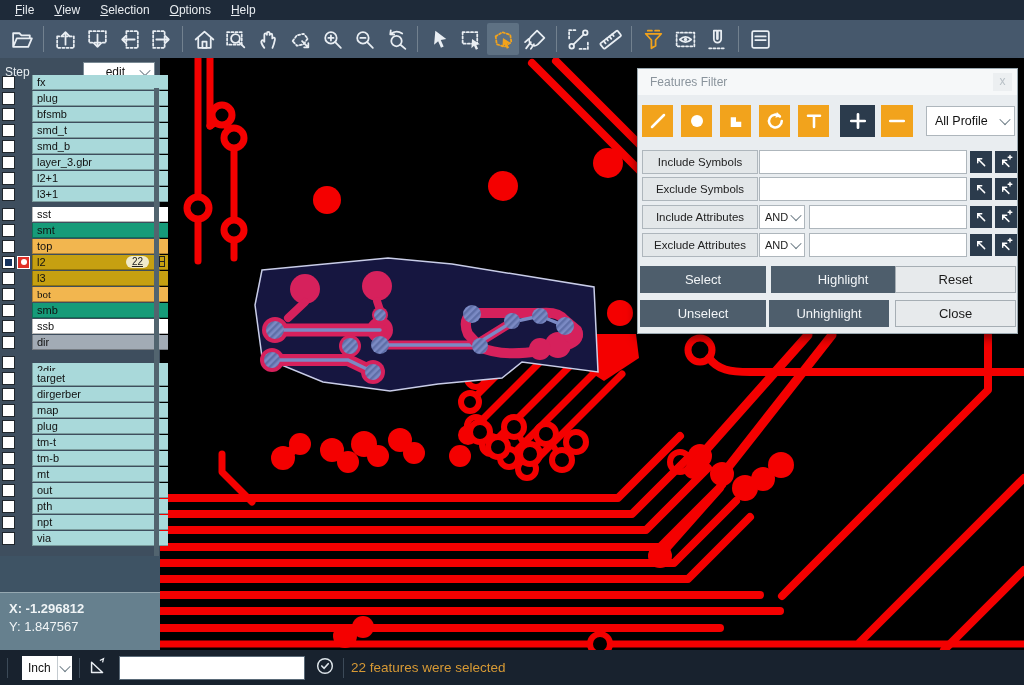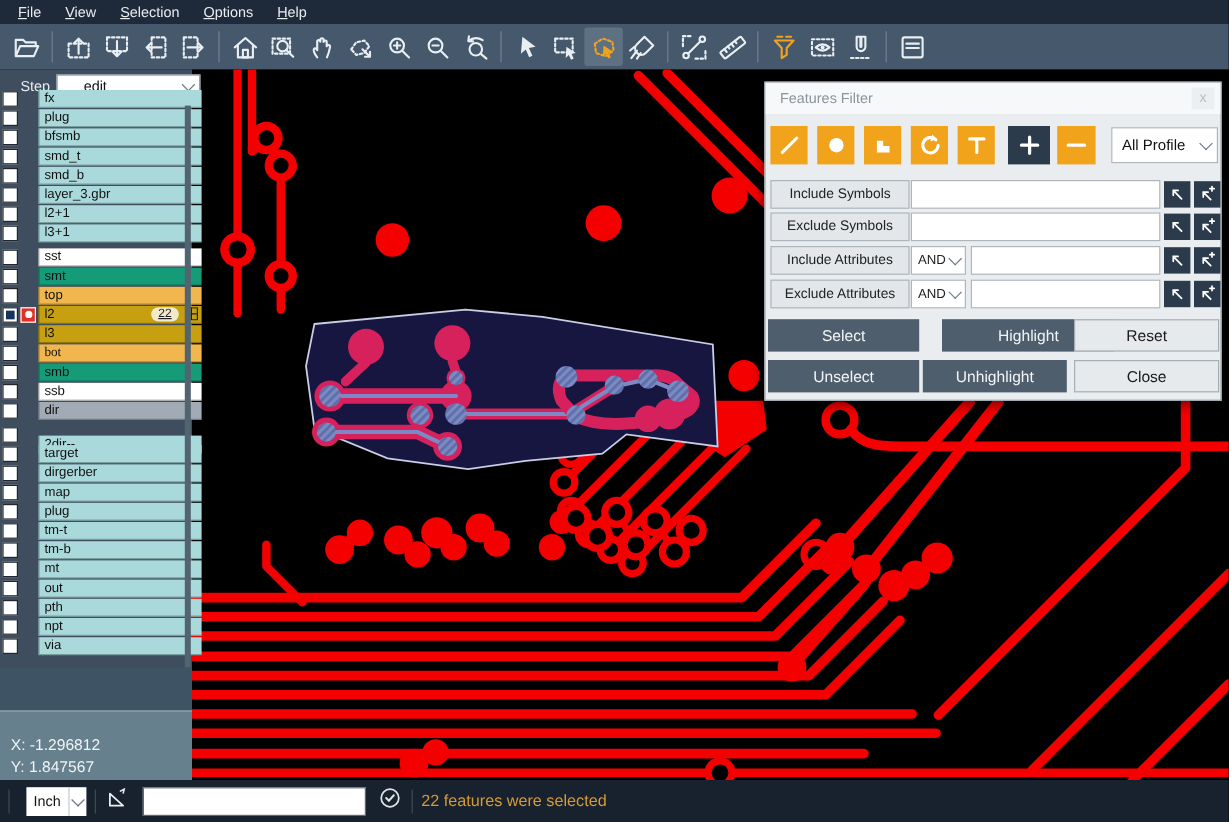--- a/index.html
+++ b/index.html
@@ -16,21 +16,21 @@
   
   #toolbar { position:absolute; left:0; top:20px; width:1024px; height:38px;
     background:var(--c-toolbar_bg,#46586C); display:flex; align-items:center; padding-left:6px; }
   .tb-btn { width:32px; height:32px; display:flex; align-items:center; justify-content:center; border-radius:2px; }
   .tb-btn svg { width:25px; height:25px; }
   .tb-btn.active { background:#5E7183; }
   .tb-sep { width:1px; height:26px; background:#72818F; margin:0 5px; }
 
   
   #sidebar { position:absolute; left:0; top:58px; width:160px; height:592px; background:var(--c-sidebar_bg,#3E4E5E); }
-  #stepbar { position:absolute; left:12px; top:2px; width:160px; height:24px; display:flex; align-items:center; }
+  #stepbar { position:absolute; left:0; top:2px; width:160px; height:24px; display:flex; align-items:center;gap:48px; }
   #step-label { color:#E7ECF0; font-size:12px; padding:0 5px 0 5px; }
   #step-select { flex:1; margin-right:5px; height:21px; background:#fff; border:1px solid #7A8A94;
      display:flex; align-items:center; font-size:12px; color:#111; padding-left:22px; position:relative; }
   .chev { margin-left:auto; width:18px; height:100%; display:flex; align-items:center; justify-content:center; }
   .chev::after { content:""; width:7px; height:7px; border-right:1.6px solid #6A7A84; border-bottom:1.6px solid #6A7A84;
      transform:rotate(45deg) translate(-1px,-1px); }
   #layer-list { position:absolute; left:0; top:16px; width:176px; }
   .layer-group { margin-bottom:4px; }
   .layer-row { height:16px; display:flex; align-items:center; position:relative; }
   .cb { width:13px; height:13px; margin-left:2px; background:#fff; border:1px solid #20262C;
@@ -45,21 +45,21 @@
   .layer-cell { flex:1; height:15px; margin-right:8px; display:flex; align-items:center;
         font-size:11px; color:#111; padding-left:4px; border-bottom:1px solid rgba(0,0,0,.28);
         border-left:1px solid rgba(0,0,0,.28); position:relative; }
   .layer-badge { margin-left:auto; background:#F0EACB; border-radius:7px; font-size:10px;
         padding:0 6px; height:12px; line-height:12px; color:#222;text-decoration:underline; }
   .grid-ic { width:11px; height:11px; margin:0 3px 0 5px; }
   #layer-scroll { position:absolute; right:1px; top:30px; width:5px; height:476px; background:#52646F; }
   #side-lower { position:absolute; left:0; top:498px; width:160px; height:36px; background:#3E5364; }
   #xy-panel { position:absolute; left:0; top:534px; width:160px; height:58px; background:#66808E; border-top:1px solid #95A8B1; }
   #xy-panel div { color:#F0F4F6; font-size:13px; padding-left:9px; }
-  #xy-panel div:first-child { margin-top:20px; margin-bottom:3px; }
+  #xy-panel div:first-child { margin-top:8px; margin-bottom:3px;font-weight:bold; }
 
   
   #canvas { position:absolute; left:160px; top:58px; width:864px; height:592px; background:#000; }
   .rl { stroke:var(--c-trace_red,#F40000); fill:none; stroke-linecap:round; stroke-linejoin:round; }
   .rd { fill:var(--c-trace_red,#F40000); }
   .dn { stroke:var(--c-trace_red,#F40000); fill:#000; }
   .cl { stroke:var(--c-selected_feature,#D6215C); fill:none; stroke-linecap:round; stroke-linejoin:round; }
   .cd { fill:var(--c-selected_feature,#D6215C); }
   .pl { stroke:var(--c-highlight_pad,#7B8AC4); fill:none; stroke-linecap:round; }
 
@@ -817,21 +817,21 @@
           </svg>
         </div>
       <div class="nav-sq" style="left:357px">
         <svg viewBox="0 0 22 22">
             <path d="M15 17 L6.5 8.5 M6.5 14 V8.5 H12 M14 4.5 h5 M16.5 2 v5" stroke="#fff" stroke-width="2" fill="none" stroke-linecap="round"></path>
           </svg>
         </div>
     </div>
 
     <div class="fd-btn dark" style="left:2px;  top:197px; width:126px">Select</div>
-    <div class="fd-btn dark" style="left:147px;top:197px; width:144px">Highlight</div>
+    <div class="fd-btn dark" style="left:133px;top:197px; width:144px">Highlight</div>
     <div class="fd-btn light" style="left:257px;top:197px; width:121px">Reset</div>
     <div class="fd-btn dark" style="left:2px;  top:231px; width:126px">Unselect</div>
     <div class="fd-btn dark" style="left:131px;top:231px; width:120px">Unhighlight</div>
     <div class="fd-btn light" style="left:257px;top:231px; width:121px">Close</div>
   </div>
 
   <div id="statusbar">
     <div class="sb-sep"></div>
     <div id="unit-select">
       <span>Inch</span>

